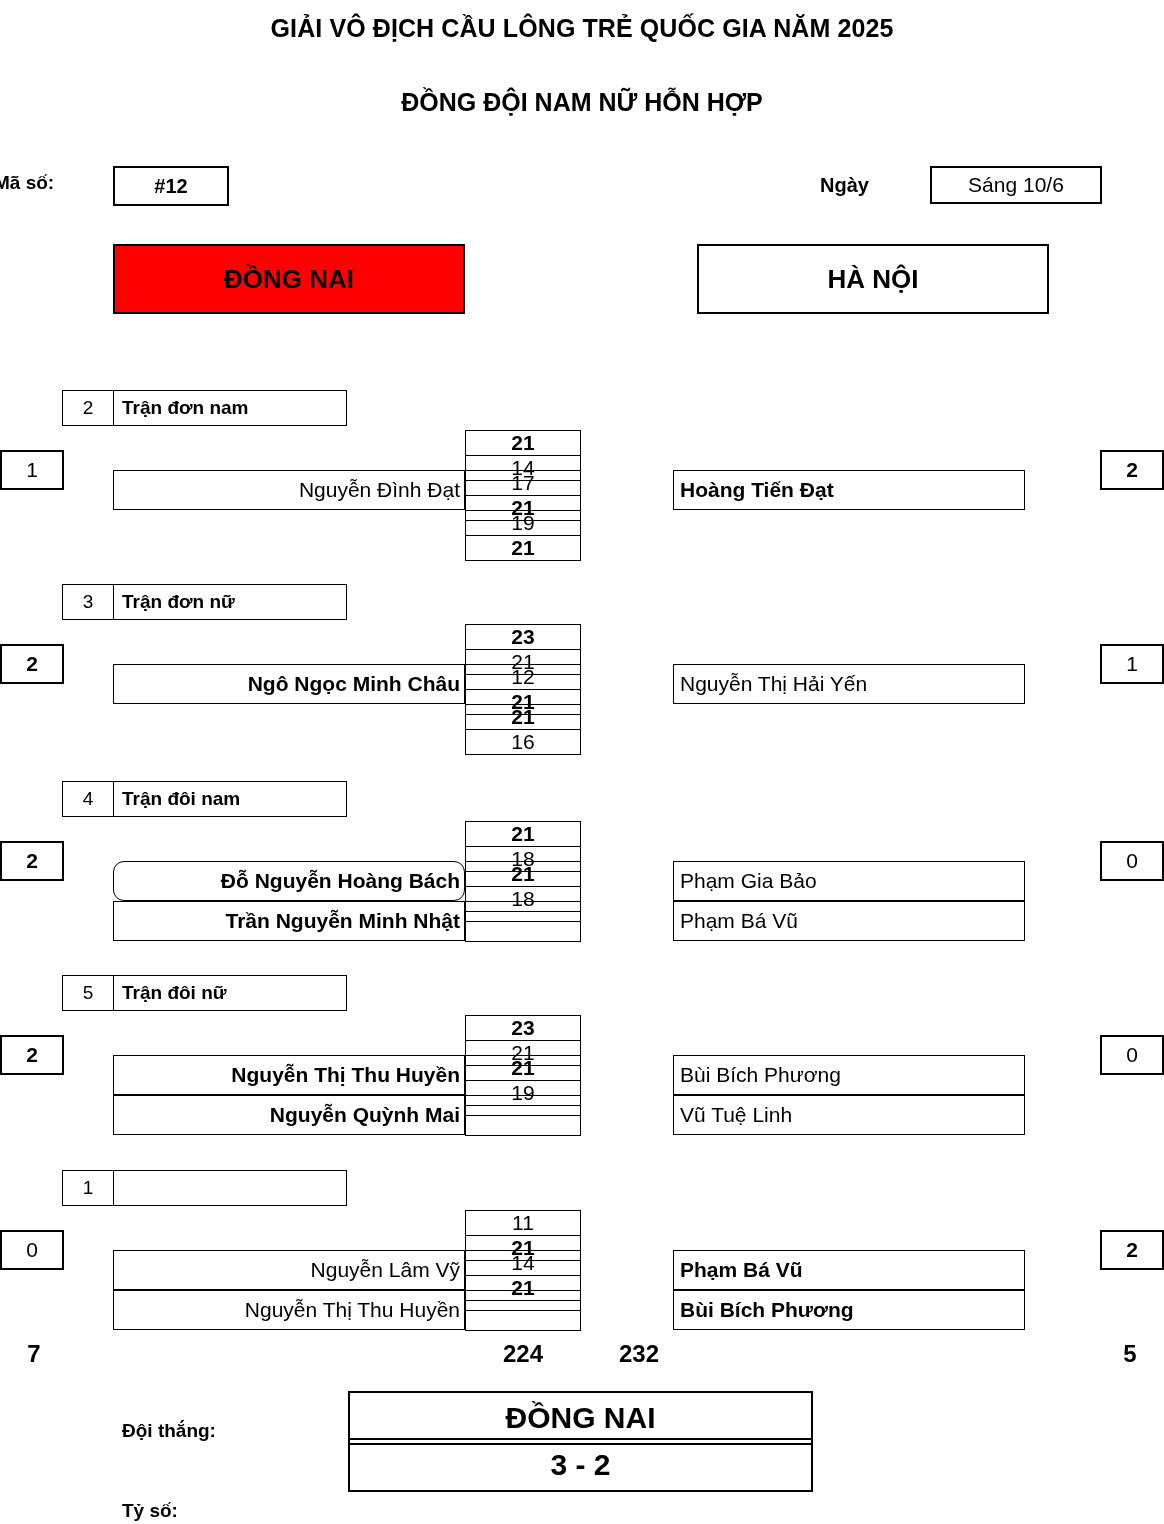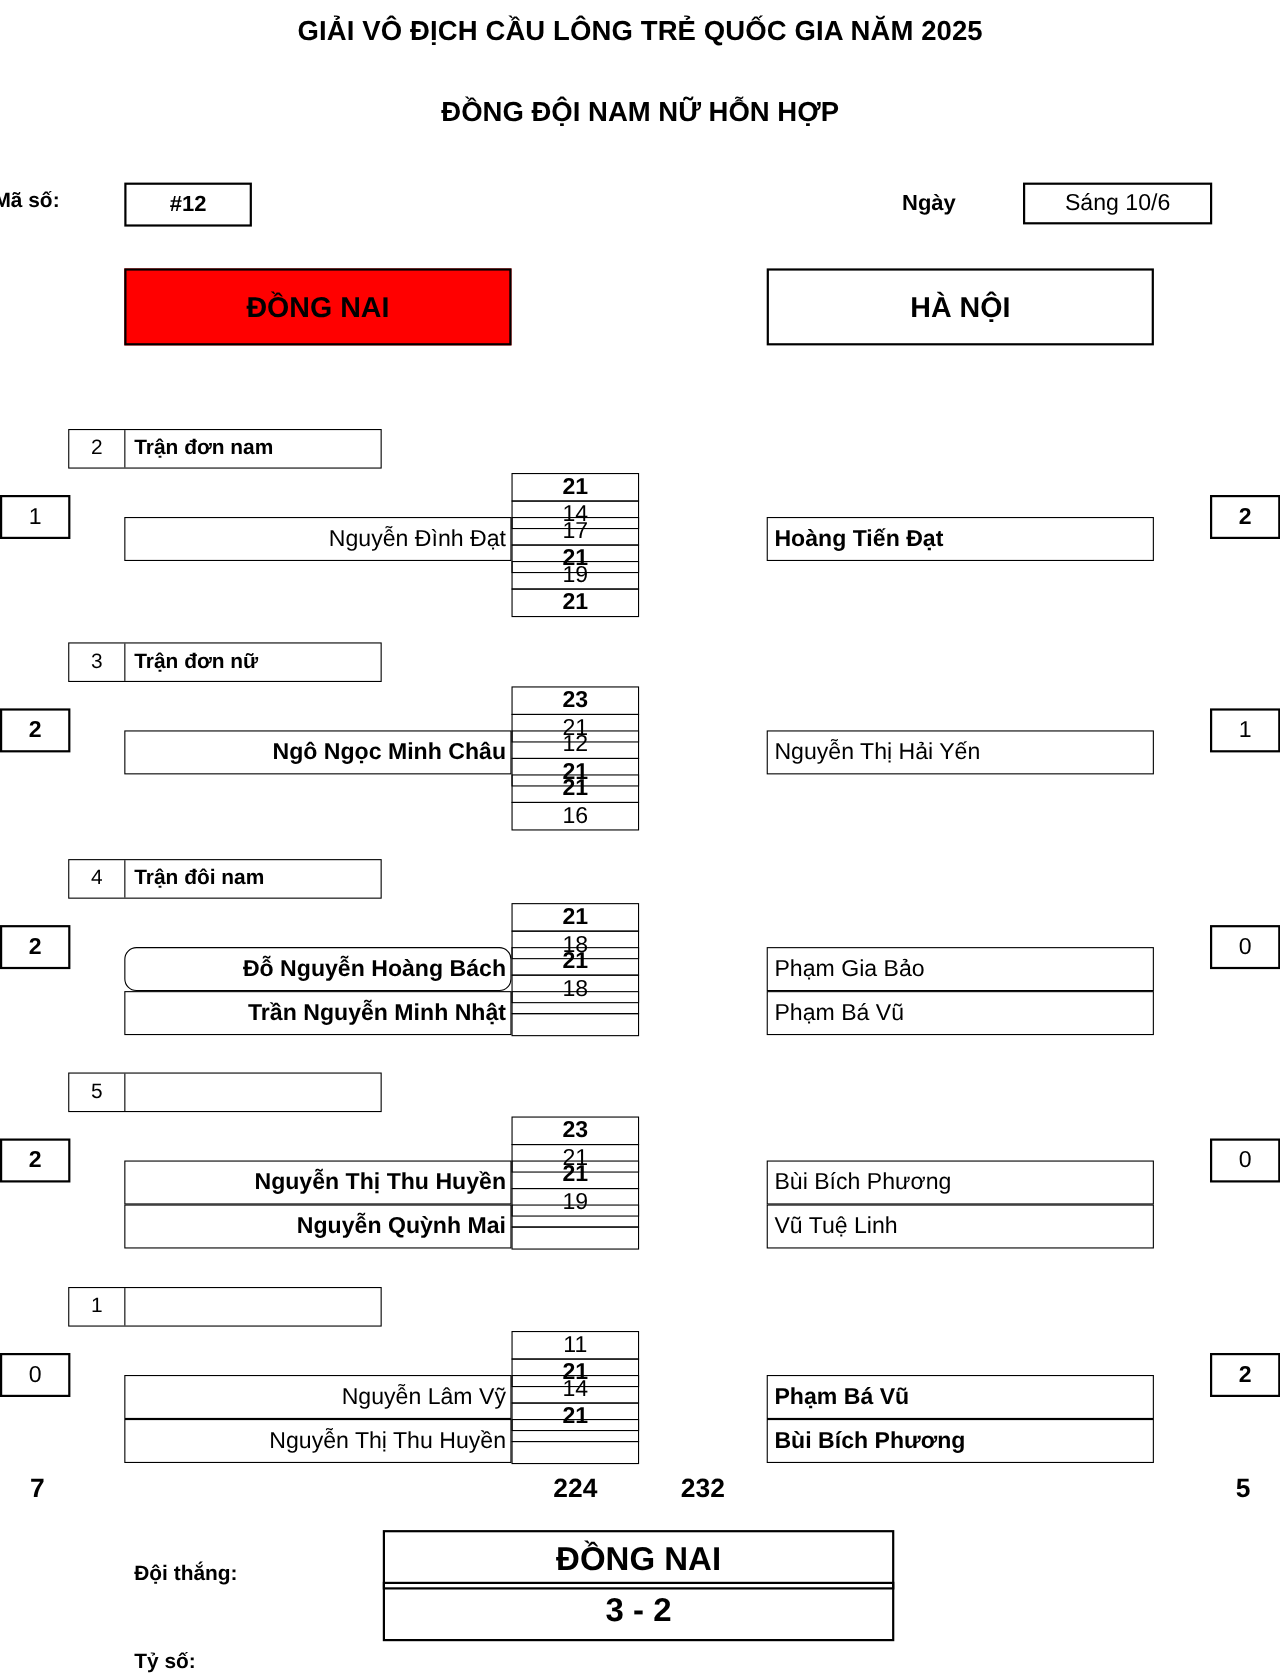--- a/index.html
+++ b/index.html
@@ -114,21 +114,21 @@
     position: absolute; height: 40px;
   }
   .name-left {
     left: 113px; width: 352px;
     border: 1px solid #000;
     display: flex; align-items: center; justify-content: flex-end;
     padding-right: 4px;
     font-size: 21px;
   }
   .name-right {
-    left: 697px; width: 352px;
+    left: 673px; width: 352px;
     border: 1px solid #000;
     display: flex; align-items: center; justify-content: flex-start;
     padding-left: 6px;
     font-size: 21px;
   }
   .nm-bold { font-weight: bold; }
   .nm-norm { font-weight: normal; }
 
   
   .foot-total {
@@ -237,20 +237,21 @@
         </div>
       </div>
       <div class="name-row name-left nm-bold" style="top: 80px; border-radius: 11px;">Đỗ Nguyễn Hoàng Bách</div>
       <div class="name-row name-right nm-norm" style="top: 80px;">Phạm Gia Bảo</div>
       <div class="name-row name-left nm-bold" style="top: 120px;">Trần Nguyễn Minh Nhật</div>
       <div class="name-row name-right nm-norm" style="top: 120px;">Phạm Bá Vũ</div>
     </div>
     <div class="match" style="top: 975px;">
       <div class="type-box">
         <div class="type-num">5</div>
+        <div class="type-label">Trận đôi nữ</div>
       </div>
       <div class="pt-box pt-left pt-bold">2</div>
       <div class="pt-box pt-right pt-norm">0</div>
       <div class="score-grid">
         <div class="sc-row">
           <div class="sc-cell sc-bold">23</div>
           <div class="sc-cell sc-norm">21</div>
         </div>
         <div class="sc-row">
           <div class="sc-cell sc-bold">21</div>

